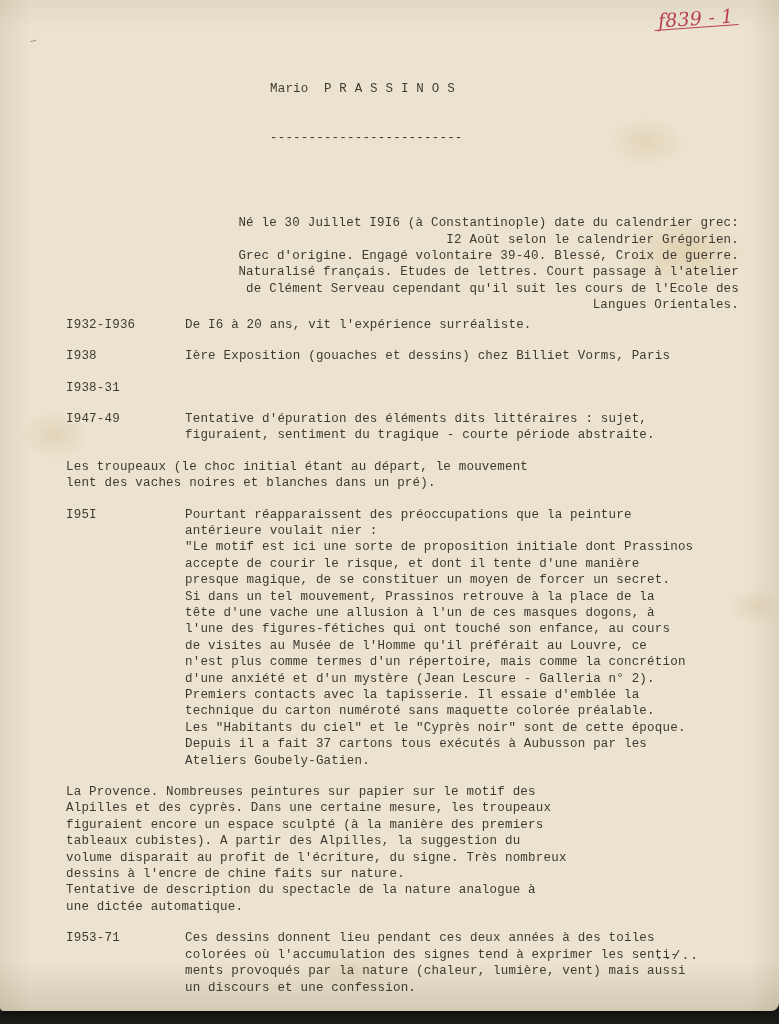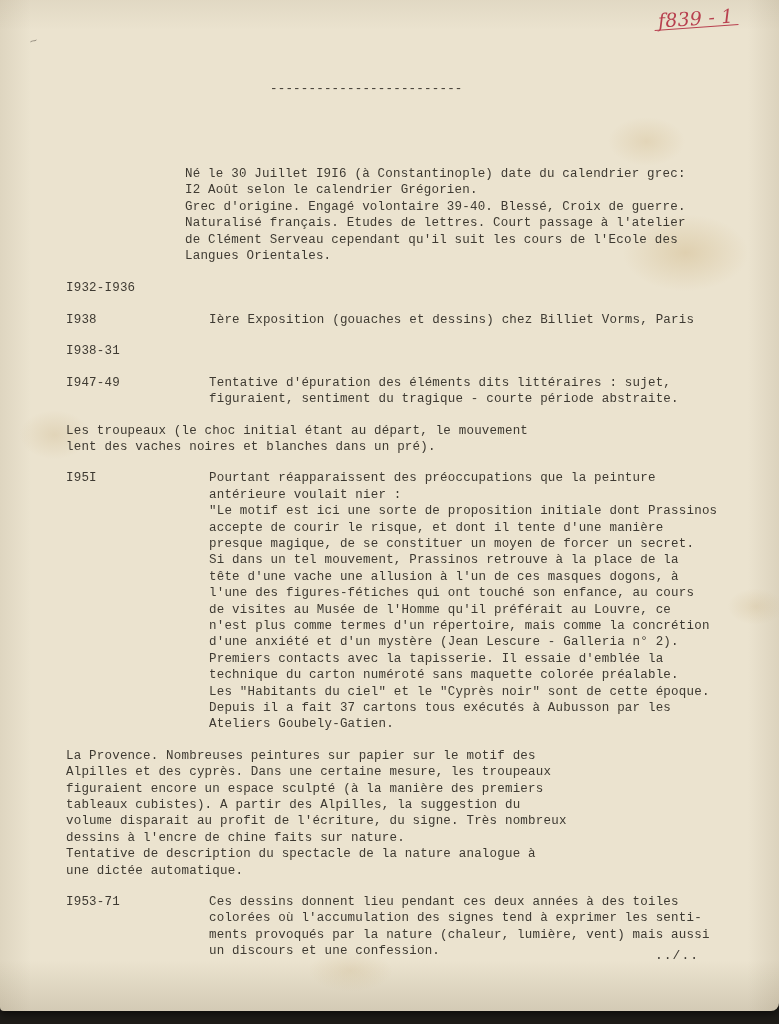--- a/index.html
+++ b/index.html
@@ -48,26 +48,26 @@
   }
   .title-block{
     margin-left:204px;
     margin-bottom:36px;
     white-space:pre;
   }
   .title-line{display:block;}
   .intro{
     margin-left:119px;
     white-space:pre-wrap;
-    margin-bottom:16px;
+    margin-bottom:3px;
+    text-align:right;
   }
   .entry{
     display:flex;
     margin-bottom:15px;
-    gap:24px;
   }
   .entry .date{
     width:119px;
     flex:0 0 119px;
     white-space:pre;
   }
   .entry .text{
     flex:1;
     white-space:pre-wrap;
   }
@@ -80,33 +80,35 @@
 </style>
 </head>
 <body>
 
 <div class="paper">
 
   <span class="annotation">f839 - 1</span>
   <span class="corner-mark">~</span>
 
   <div class="title-block">
+    <span class="title-line">Mario  P R A S S I N O S</span>
     <span class="title-line">-------------------------</span>
   </div>
 
   <div class="intro">Né le 30 Juillet I9I6 (à Constantinople) date du calendrier grec:
 I2 Août selon le calendrier Grégorien.
 Grec d'origine. Engagé volontaire 39-40. Blessé, Croix de guerre.
 Naturalisé français. Etudes de lettres. Court passage à l'atelier
 de Clément Serveau cependant qu'il suit les cours de l'Ecole des
 Langues Orientales.</div>
 
   <div>
     <div class="entry">
       <div class="date">I932-I936</div>
+      <div class="text">De I6 à 20 ans, vit l'expérience surréaliste.</div>
     </div>
     <div class="entry">
       <div class="date">I938</div>
       <div class="text">Ière Exposition (gouaches et dessins) chez Billiet Vorms, Paris</div>
     </div>
     <div class="entry">
       <div class="date">I938-31</div>
     </div>
     <div class="entry">
       <div class="date">I947-49</div>

